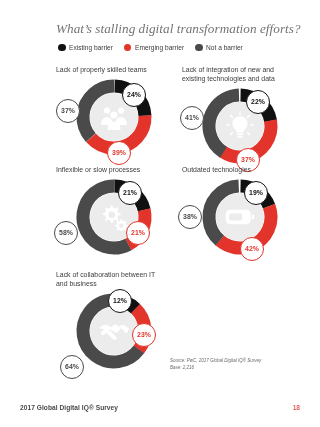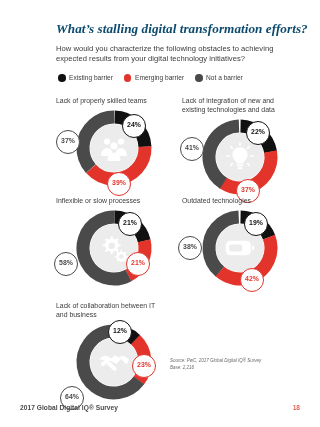--- a/index.html
+++ b/index.html
@@ -27,23 +27,23 @@
   .content {
     position: absolute;
     left: 56px;
     top: 22px;
     width: 250px;
   }
 
   .title {
     font-family: "Liberation Serif", "DejaVu Serif", serif;
     font-style: italic;
-    font-weight: 700;
+    font-weight: 400;
     font-size: 13.2px;
-    color: #0c4a6e;
+    color: #737373;
     letter-spacing: 0.05px;
     line-height: 1.1;
     margin: 0 0 7px 0;
     white-space: nowrap;
   }
 
   .subtitle {
     font-size: 7.6px;
     color: #3b3b3b;
     line-height: 1.42;
@@ -186,21 +186,20 @@
 </style>
 </head>
 <body>
 
 <div class="slide">
 
   <div class="content">
 
     <h1 class="title">What’s stalling digital transformation efforts?</h1>
 
-    <p class="subtitle">How would you characterize the following obstacles to achieving expected results from your digital technology initiatives?</p>
 
     <div class="legend">
       <div class="legend-item">
         <span class="legend-dot" style="background:#111111"></span>
         <span class="legend-label">Existing barrier</span>
       </div>
       <div class="legend-item">
         <span class="legend-dot" style="background:#E3342B"></span>
         <span class="legend-label">Emerging barrier</span>
       </div>

